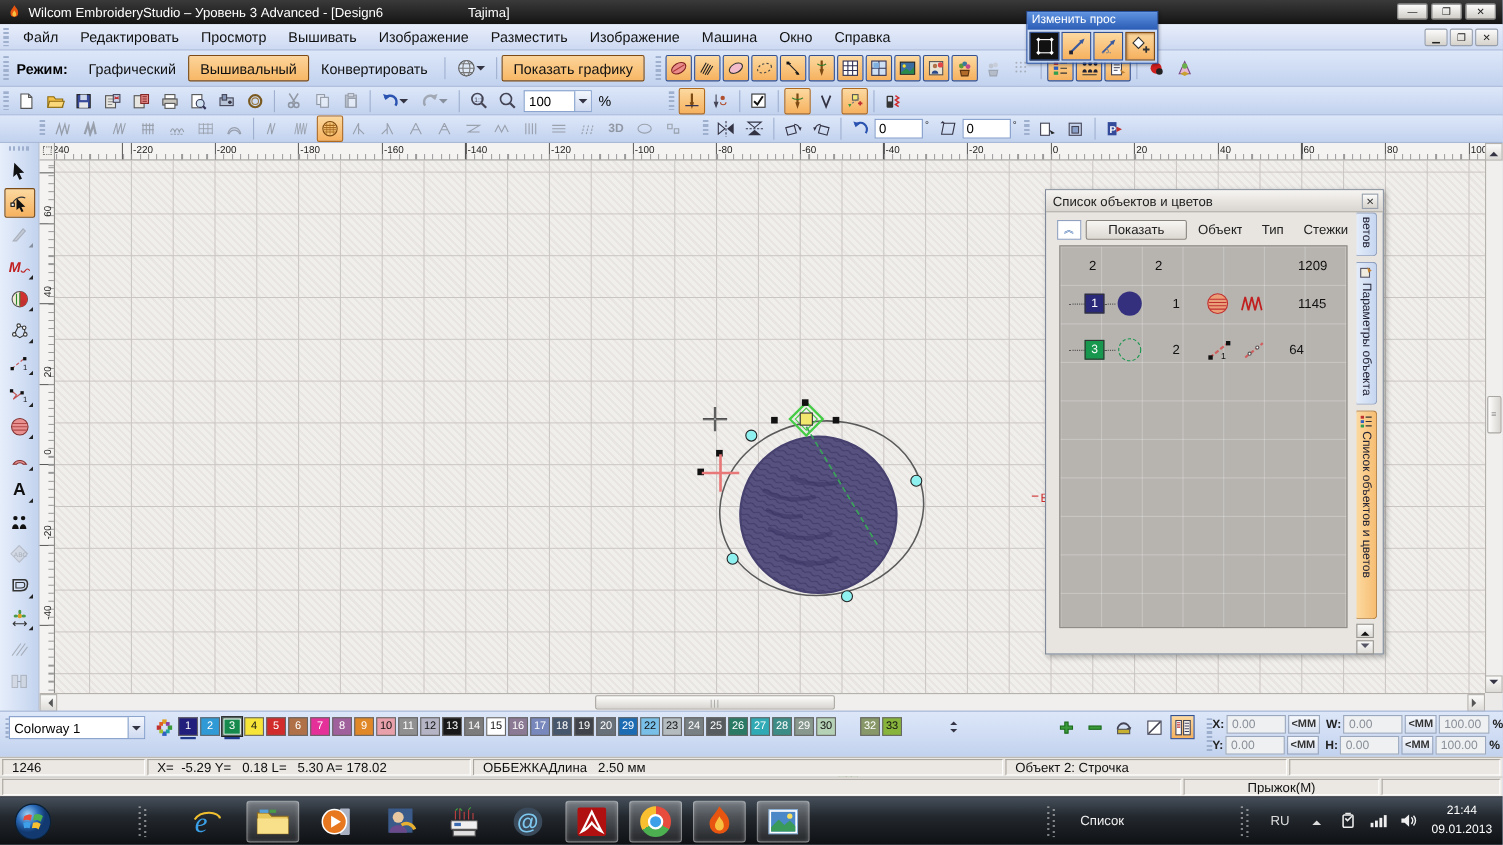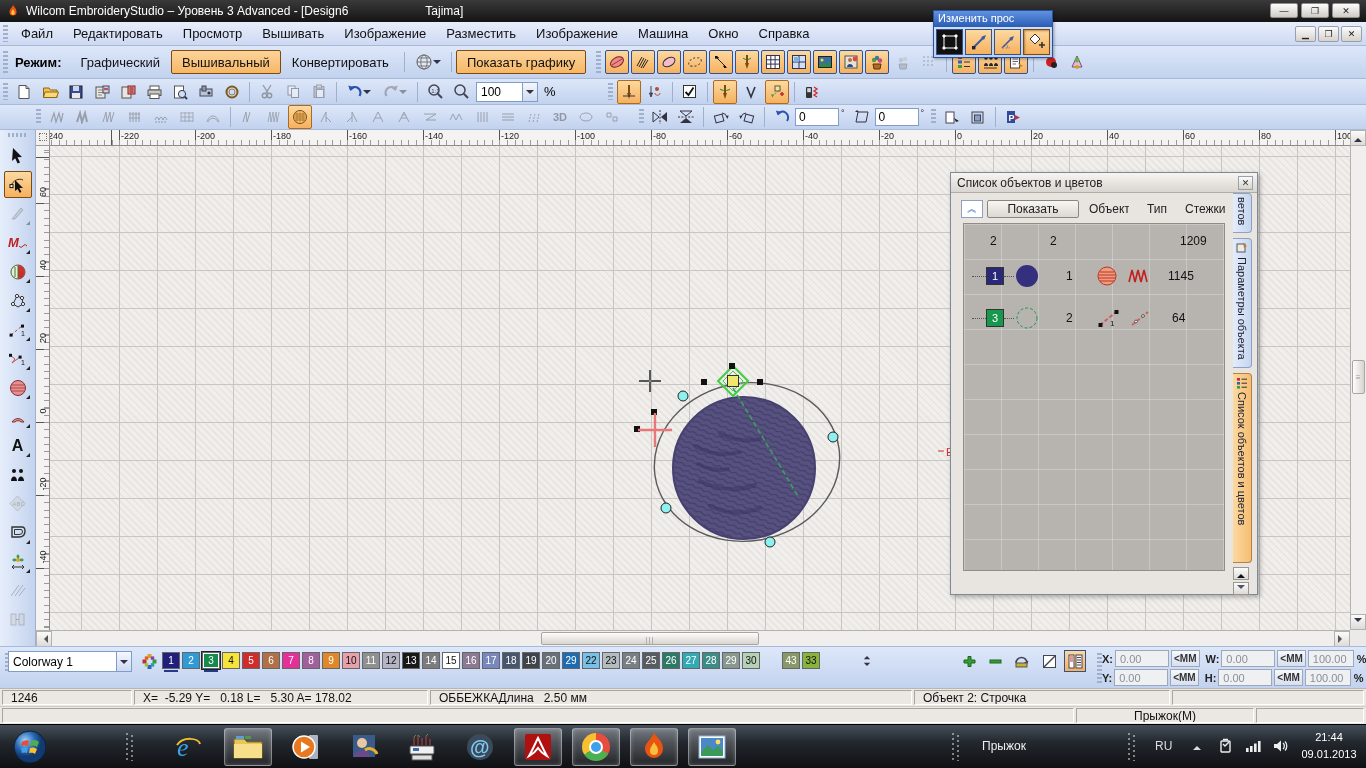--- a/index.html
+++ b/index.html
@@ -982,21 +982,21 @@
             <circle cx="13" cy="13" r="11" fill="#34307e"></circle>
           </svg>
         <span style="margin-left:26px;width:30px">1</span>
         <svg width="22" height="22" viewBox="0 0 22 22">
             <circle cx="11" cy="11" r="9" fill="#eb9f78" stroke="#c03030"></circle>
             <path d="M3.5 7 H18.5 M3 10 H19 M3 13 H19 M4 16 H18" stroke="#c03030"></path>
           </svg>
         <svg width="26" height="20" viewBox="0 0 26 20" style="margin-left:8px">
             <path d="M3 16 L6 4 L9 16 L12 4 L15 16 L18 4 L21 16" fill="none" stroke="#c02020" stroke-width="1.6"></path>
           </svg>
-        <span style="margin-left:16px">1145</span>
+        <span style="margin-left:28px">1145</span>
       </div>
 
       <div class="prow" style="top:76px;height:36px">
         <span class="dotline" style="width:14px;margin-left:8px"></span>
         <span class="pswatch" style="background: rgb(24, 151, 78);">3</span>
         <span class="dotline" style="width:10px"></span>
         <svg width="26" height="26" viewBox="0 0 26 26">
             <circle cx="13" cy="13" r="10" fill="none" stroke="#18974e" stroke-dasharray="3 2"></circle>
           </svg>
         <span style="margin-left:26px;width:30px">2</span>
@@ -1092,21 +1092,21 @@
       <div class="swatch d" style="background: rgb(120, 192, 232);">22</div>
       <div class="swatch d" style="background: rgb(180, 188, 192);">23</div>
       <div class="swatch" style="background: rgb(120, 128, 132);">24</div>
       <div class="swatch" style="background: rgb(86, 92, 96);">25</div>
       <div class="swatch" style="background: rgb(42, 122, 102);">26</div>
       <div class="swatch" style="background: rgb(48, 170, 180);">27</div>
       <div class="swatch" style="background: rgb(60, 140, 136);">28</div>
       <div class="swatch" style="background: rgb(136, 152, 142);">29</div>
       <div class="swatch d" style="background: rgb(182, 210, 182);">30</div>
       <div class="swatch d" style="background: rgb(120, 184, 136); margin-top: 47px;">31</div>
-      <div class="swatch" style="background: rgb(136, 152, 104);">43</div>
+      <div class="swatch" style="background: rgb(136, 152, 104);">32</div>
       <div class="swatch d" style="background: rgb(136, 180, 60);">33</div>
     </div>
   <div class="spinner">
       <span class="tri-u" style="margin:0;transform:scale(.8)"></span>
       <span class="tri-d" style="margin:0;transform:scale(.8)"></span>
     </div>
   <div class="palicon" style="left:958px">
       <svg width="13" height="13" viewBox="0 0 13 13">
         <path d="M5 1.5 h3 v3.5 H12 v3 H8 V11.5 h-3 V8 H1 V5 h4 Z" fill="#3a9a3a" stroke="#1a6a1a"></path>
       </svg>
@@ -1257,21 +1257,21 @@
   <div class="task open" style="left:688px">
       <svg width="30" height="26" viewBox="0 0 30 26">
         <rect x="2" y="2" width="26" height="22" fill="#fff" stroke="#8ab0d8"></rect>
         <rect x="4" y="4" width="22" height="18" fill="#4a88c8"></rect>
         <path d="M4 18 L11 11 L16 16 L21 12 L26 17 V22 H4 Z" fill="#3a9a5a"></path>
         <circle cx="21" cy="8" r="2.4" fill="#f8e060"></circle>
       </svg>
     </div>
 
   <div class="griptask" style="left:952px"></div>
-  <span class="traytext" style="left:982px">Прыжок</span>
+  <span class="traytext" style="left:982px">Список</span>
   <div class="griptask" style="left:1128px"></div>
   <span class="traytext" style="left:1155px;color:#ddd">RU</span>
   <div class="trayicon" style="left:1188px">
       <span class="tri-u" style="margin:0;border-bottom-color:#ddd"></span>
     </div>
   <div class="trayicon" style="left:1216px">
       <svg width="15" height="16" viewBox="0 0 15 16">
         <rect x="3" y="3" width="9" height="11" rx="1" fill="none" stroke="#eee" stroke-width="1.4"></rect>
         <path d="M5 1.5 h5 M5 6 l2 2 4-4" stroke="#eee" stroke-width="1.4" fill="none"></path>
       </svg>

